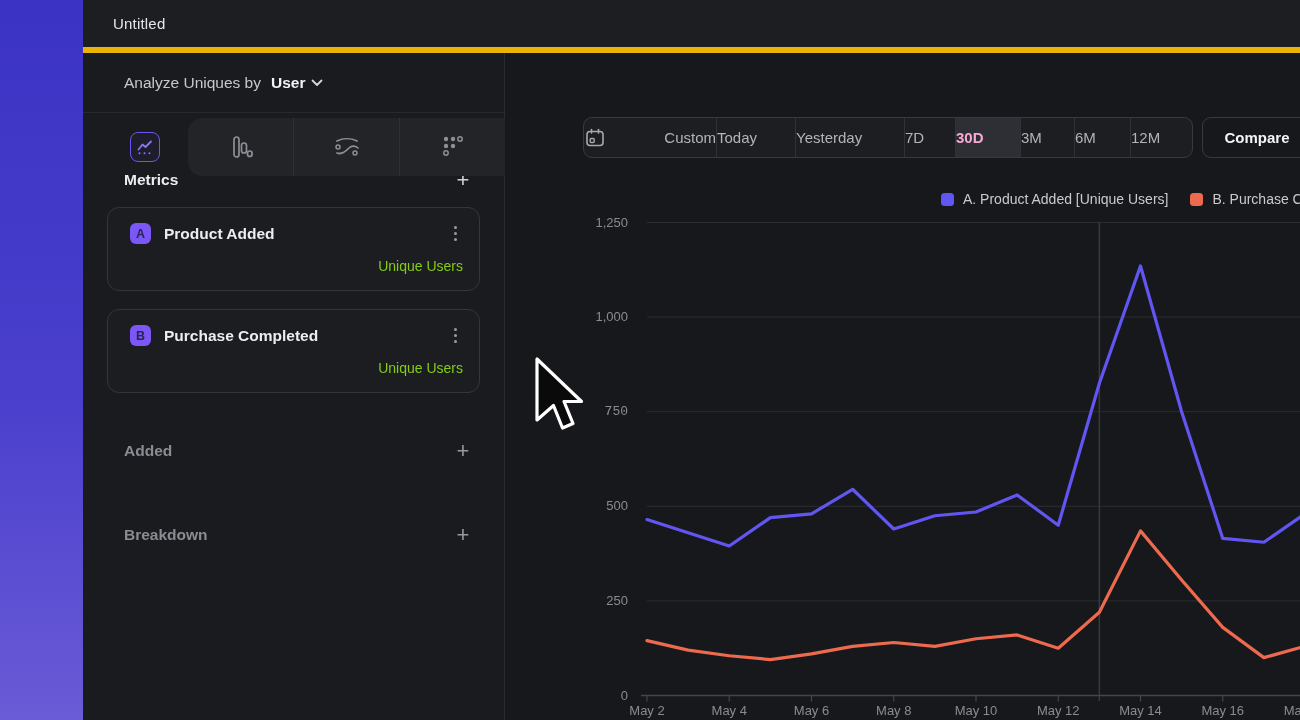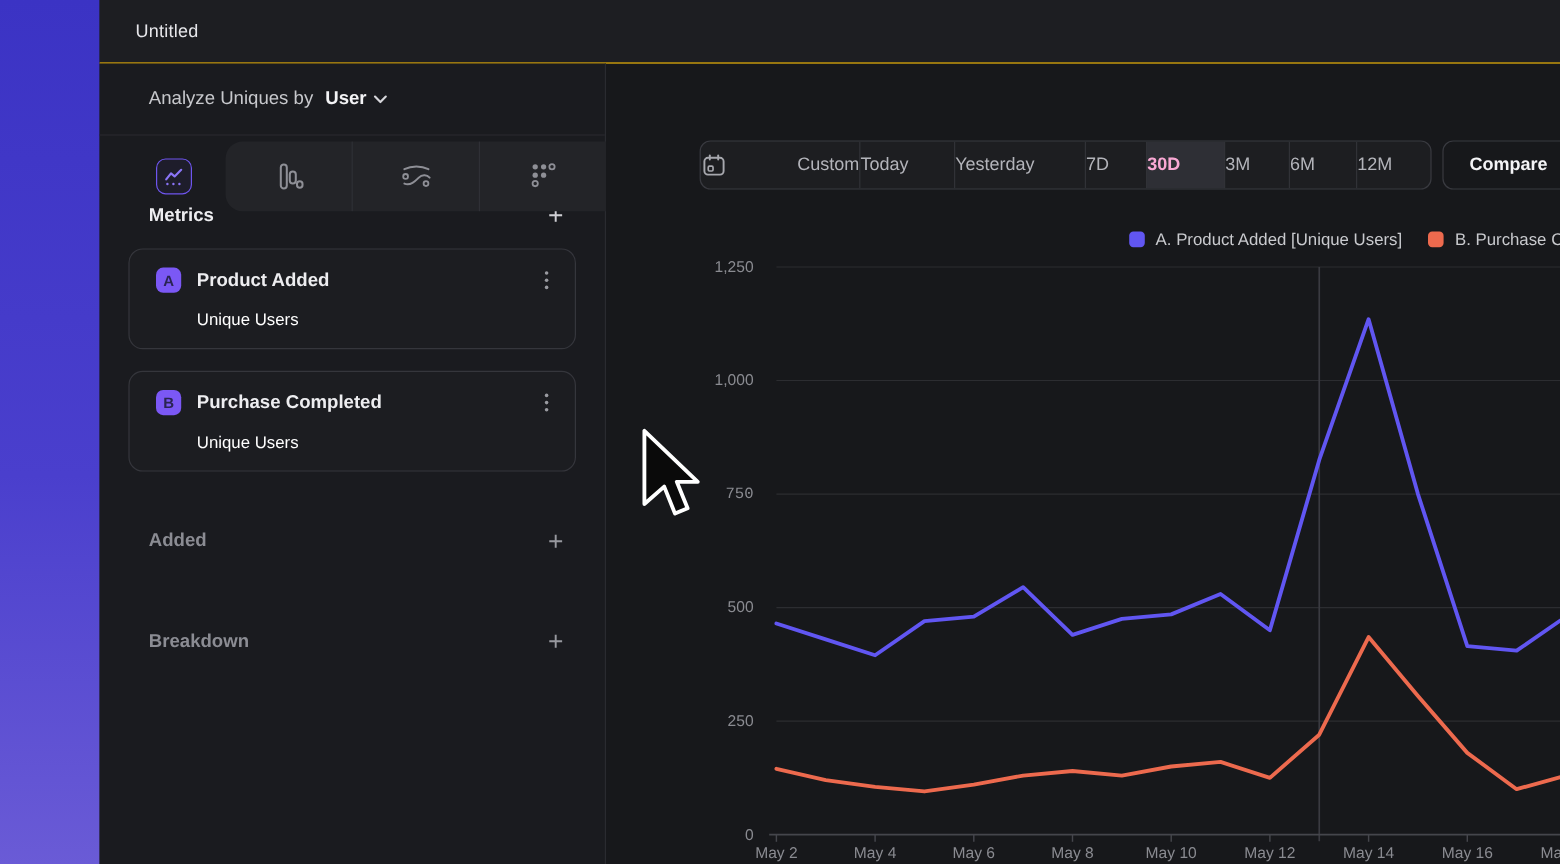--- a/index.html
+++ b/index.html
@@ -7,21 +7,21 @@
               font-family:"Liberation Sans", sans-serif; }
   .root { position:relative; width:1300px; height:720px; }
 
   
   .grad-strip { position:absolute; left:0; top:0; width:83px; height:720px;
     background:linear-gradient(180deg,#3b33c4 0%, #4a3fcd 55%, #6a5bd6 100%);
     z-index:1; }
 
   
   .topbar { position:absolute; left:83px; top:0; width:1217px; height:53px;
-    background:#1d1e22; border-bottom:1px solid #eab308; z-index:2;
+    background:#1d1e22; border-bottom:6px solid #eab308; z-index:2;
     display:flex; align-items:center; padding-left:30px; }
   .doc-title { color:#e6e6ea; font-size:15px; font-weight:500; letter-spacing:.2px; }
 
   
   .sidebar { position:absolute; left:83px; top:53px; width:422px; height:667px;
     background:#1a1b1f; border-right:1px solid #2a2b30; z-index:2; }
   .analyze-row { height:60px; display:flex; align-items:center; padding-left:41px;
     border-bottom:1px solid #28292e; }
   .analyze-label { color:#c7c8cc; font-size:15.5px; }
   .analyze-value { color:#f3f3f5; font-size:15.5px; font-weight:700; margin-left:10px;
@@ -47,21 +47,21 @@
 
   .metric-card { position:relative; margin:0 24px 18px 24px; border:1px solid #35363c;
     border-radius:12px; background:#1c1d21; padding:14px 16px 16px 22px; cursor:pointer; }
   .metric-top { display:flex; align-items:center; }
   .badge { width:21px; height:21px; border-radius:6px; background:#7b58f5;
     color:#2a2453; font-size:12.5px; font-weight:700; display:flex; align-items:center;
     justify-content:center; }
   .metric-name { color:#ededf0; font-size:15.5px; font-weight:700; margin-left:13px; flex:1; }
   .kebab { display:flex; flex-direction:column; gap:3px; padding:4px 6px; cursor:pointer; }
   .kebab span { width:3px; height:3px; border-radius:50%; background:#9a9ba1; }
-  .metric-sub { color:#ffffff; font-size:14px; margin:13px 0 0 34px; }
+  .metric-sub { color:#84cc16; font-size:14px; margin:13px 0 0 34px;text-align:right; }
 
   
   .main { position:absolute; left:505px; top:53px; width:795px; height:667px; z-index:2; }
 
   .range-group { position:absolute; left:78px; top:64px; height:41px; display:flex;
     border:1px solid #393a40; background:#1d1e21; border-radius:9px; overflow:hidden; }
   .range-seg { display:flex; align-items:center; justify-content:space-between; gap:9px;
     color:#b3b4ba; font-size:15px; cursor:pointer; }
   .range-seg + .range-seg { border-left:1px solid #313237; }
   .range-seg.selected { background:#2e2f35; color:#f9a8d4; font-weight:700; }

